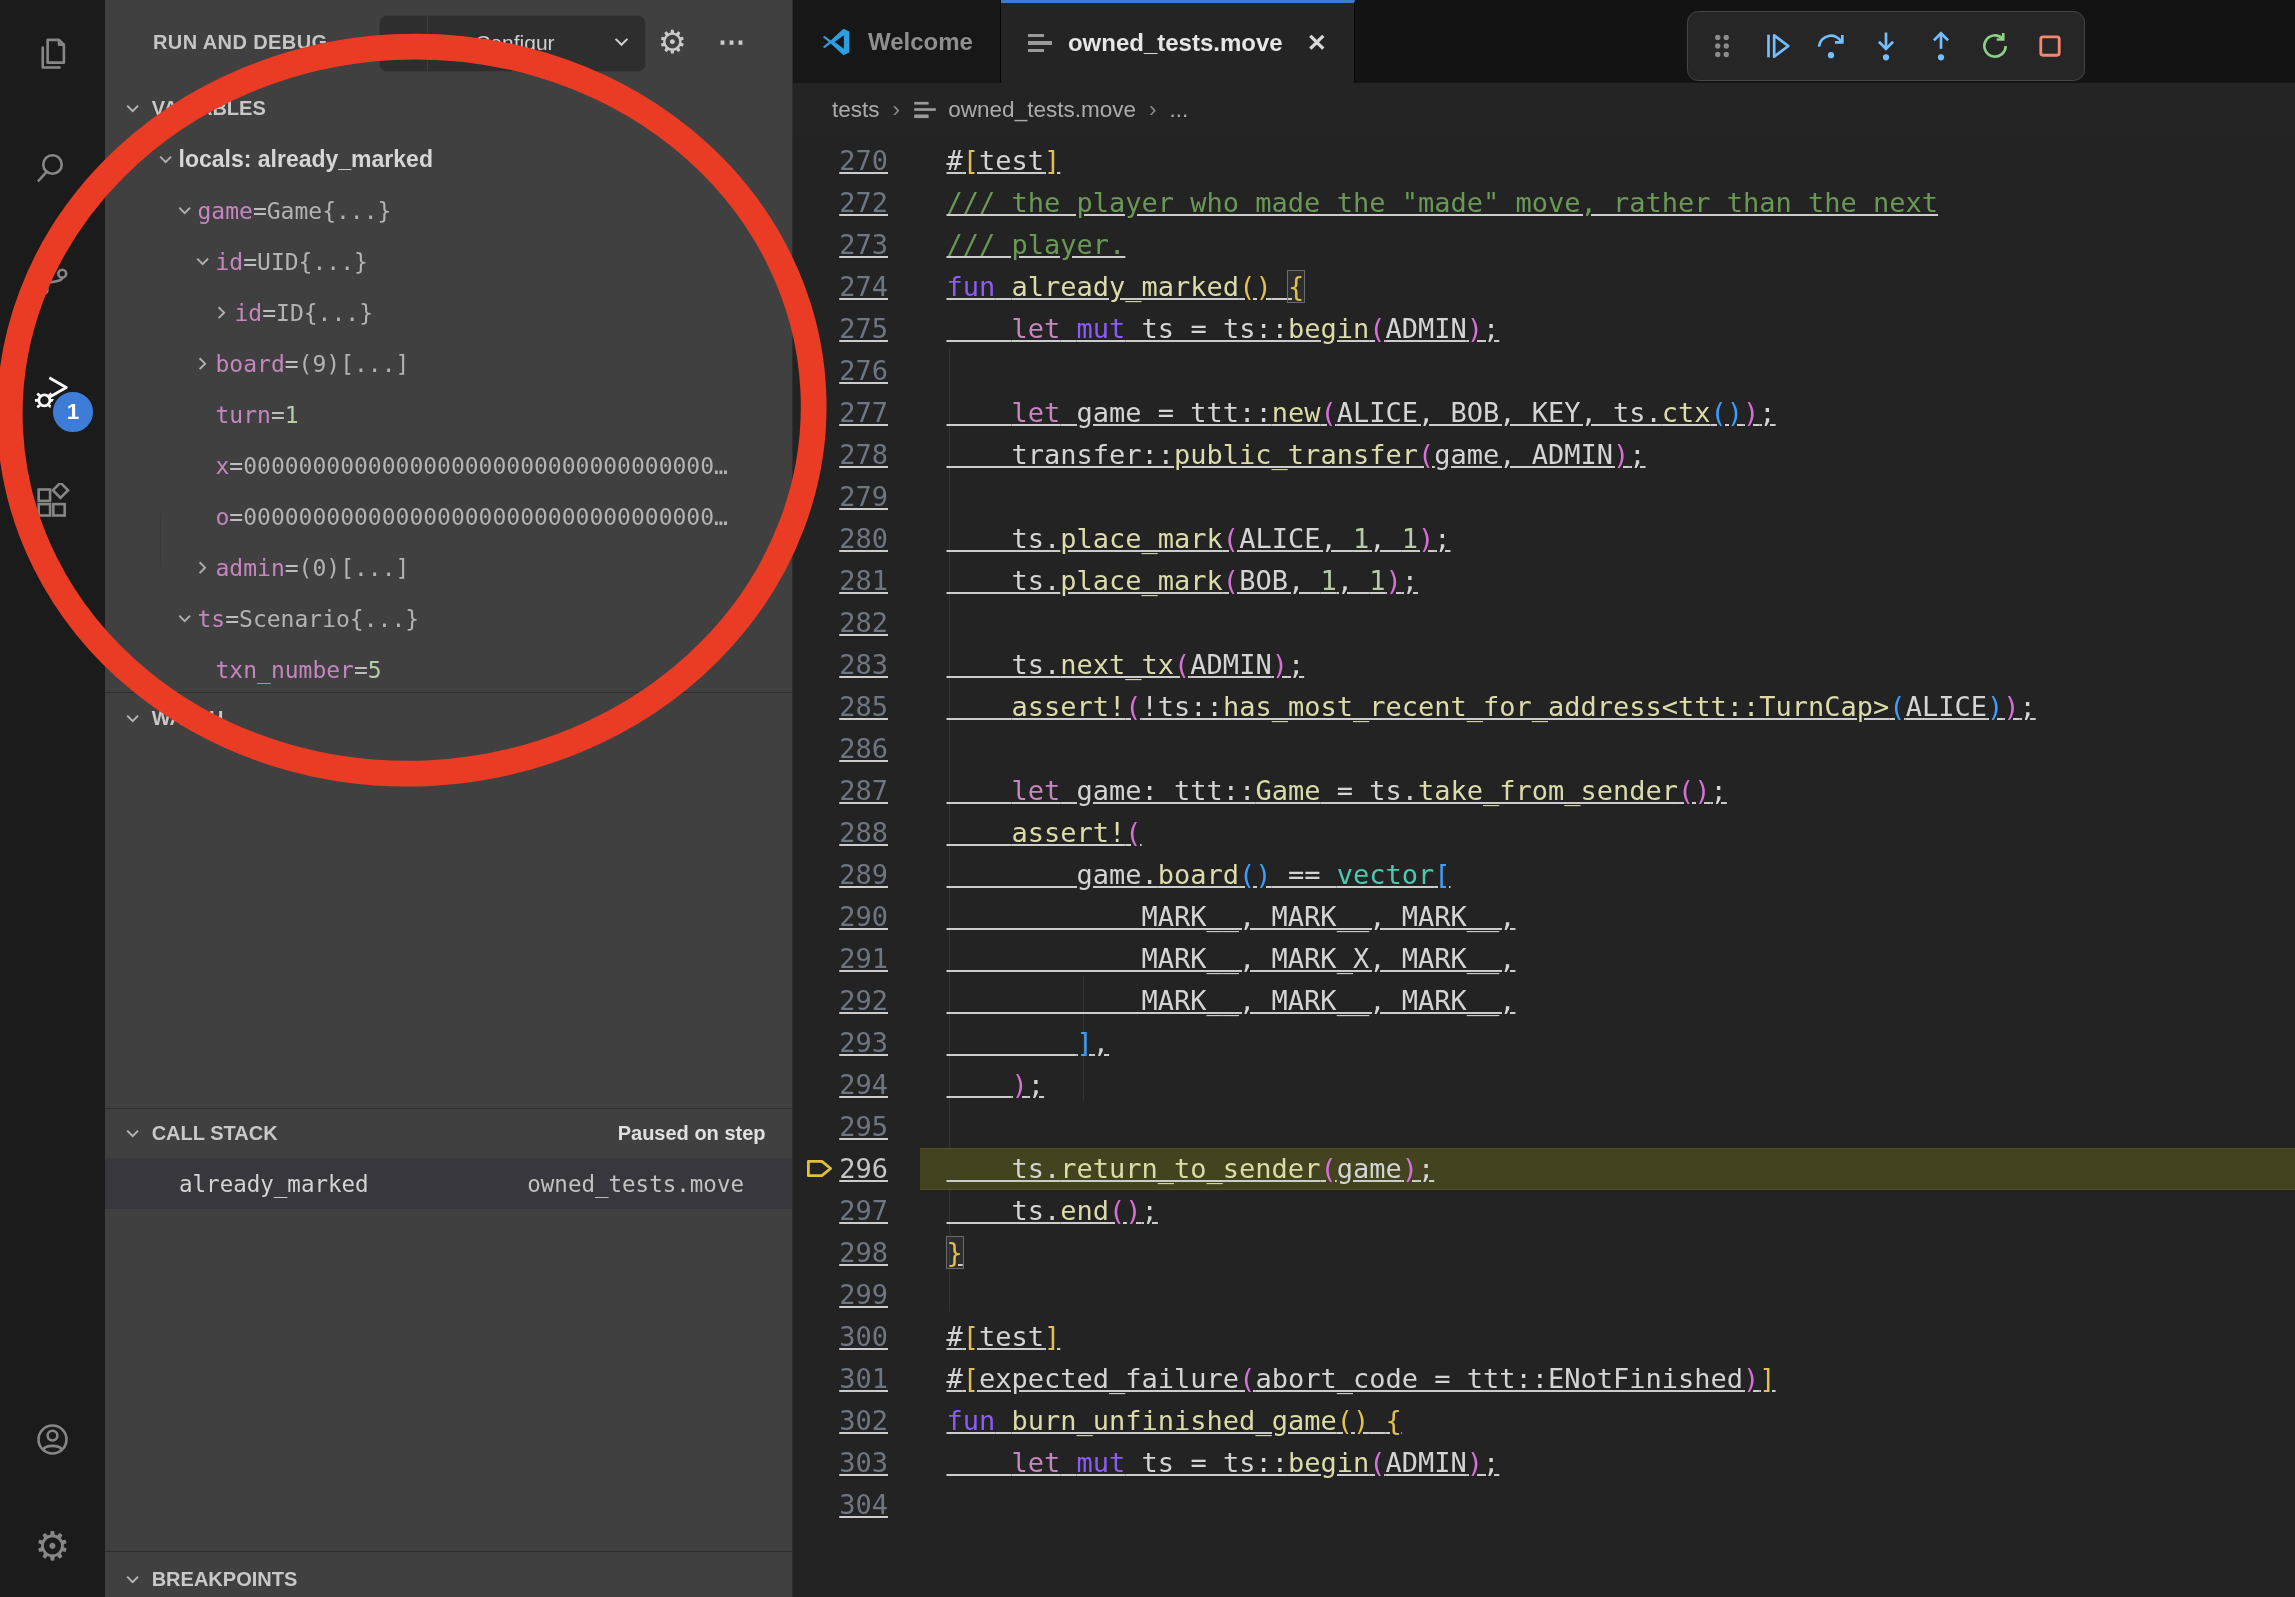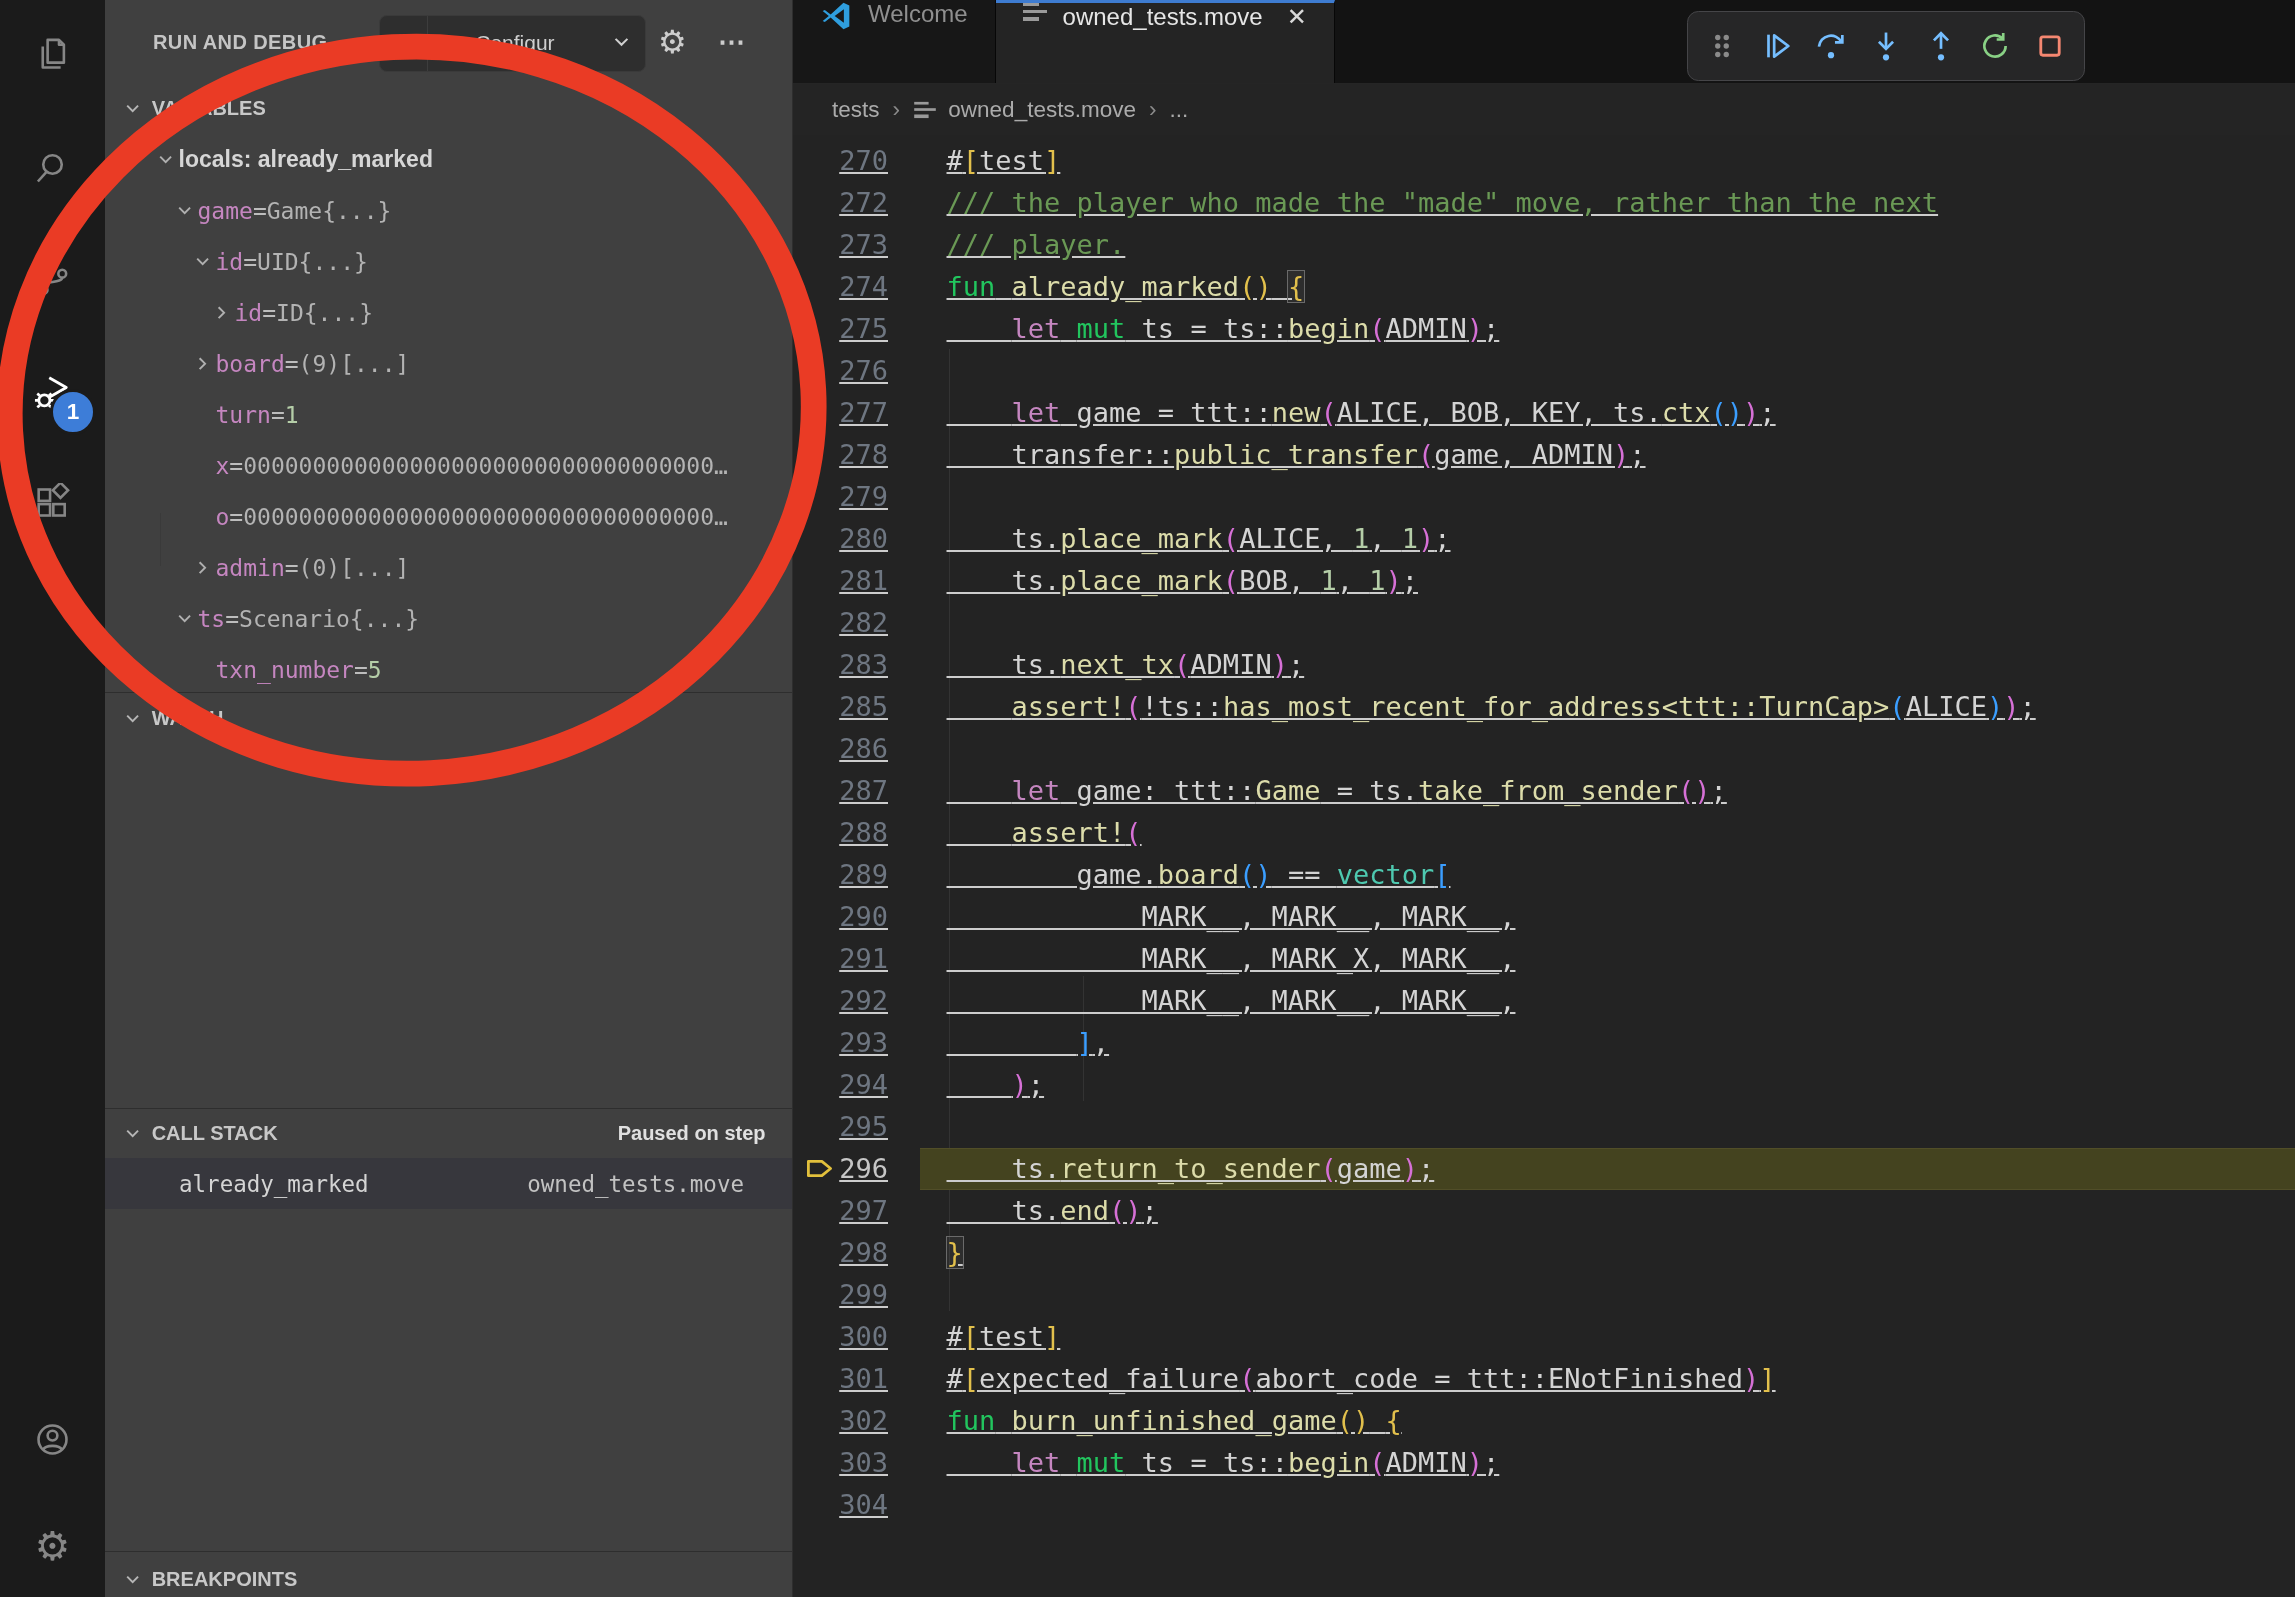--- a/index.html
+++ b/index.html
@@ -52,22 +52,22 @@
              font-size:20px;font-weight:700;color:#e0e0e0;}
   #cs-frame{position:absolute;left:0;top:1158px;width:100%;height:51px;background:#37373d;
             display:flex;align-items:center;justify-content:space-between;
             padding:0 48px 0 74px;box-sizing:border-box;
             font-family:"DejaVu Sans Mono",monospace;font-size:22.5px;color:#d4d4d4;}
   #cs-frame .frame-file{color:#c2c2c2;}
   
   #editor{position:absolute;left:793px;top:0;right:0;height:100%;background:#232323;}
   #tabs{position:absolute;left:0;top:0;width:100%;height:84px;background:#131313;display:flex;
         border-bottom:0.8px solid #252525;box-sizing:border-box;}
-  .tab{height:100%;display:flex;align-items:flex-start;padding:0 27px;box-sizing:border-box;
-       font-size:24px;border-right:0.8px solid #070707;}
+  .tab{height:100%;display:flex;align-items:center;padding:0 27px;box-sizing:border-box;
+       font-size:24px;border-right:0.8px solid #070707;font-weight:bold;}
   .tab.inactive{background:#171717;color:#8f8f8f;}
   .tab.active{background:#242424;color:#e6e6e6;border-top:3.2px solid #3e7cd1;}
   .tab .tab-label{margin-left:16px;}
   .tab-close{margin-left:24px;font-size:24px;color:#d8d8d8;}
   .vscode-logo{width:32px;height:32px;}
   .move-icon{display:flex;flex-direction:column;gap:4px;width:24px;}
   .move-icon i{display:block;height:3.2px;background:#9a9a9a;}
   .move-icon i.b1{width:16px;}.move-icon i.b2{width:24px;}.move-icon i.b3{width:16px;}
   #breadcrumbs{position:absolute;left:0;top:84px;width:100%;height:51px;background:#242424;
                display:flex;align-items:center;padding-left:39px;box-sizing:border-box;
@@ -86,21 +86,21 @@
         font-family:"DejaVu Sans Mono",monospace;font-size:27px;}
   #code-lines{position:absolute;left:0;top:4.8px;width:100%;}
   .code-row{display:flex;height:42px;line-height:42px;text-decoration:underline;}
   .gutter{flex:none;width:127px;box-sizing:border-box;padding-right:32px;text-align:right;
           color:#6e7681;position:relative;}
   .code-text{flex:1;white-space:pre;padding-left:26.5px;}
   .code-row.current .gutter{color:#c6c6c6;}
   .code-row.current .code-text{background:#44431f;
         box-shadow:inset 0 0.8px 0 #55532c,inset 0 -0.8px 0 #55532c;}
   .frame-marker{position:absolute;left:13px;top:7.2px;width:27px;height:27px;}
-  .tk-w{color:#d4d4d4}.tk-kw{color:#22c55e}.tk-let{color:#c586c0}.tk-fn{color:#dcdcaa}
+  .tk-w{color:#d4d4d4}.tk-kw{color:#8b5cf6}.tk-let{color:#c586c0}.tk-fn{color:#dcdcaa}
   .tk-ty{color:#4ec9b0}.tk-num{color:#b5cea8}.tk-com{color:#6a9955}
   .tk-b1{color:#e2c04c}.tk-b2{color:#d670d6}.tk-b3{color:#3b9eff}
   .tk-b1m{color:#e2c04c;outline:0.8px solid #6a6a6a;outline-offset:-0.8px;background:rgba(120,120,120,.12);}
   .indent-guide{position:absolute;width:0.8px;background:#333333;}
   
   #annotation{position:absolute;left:0;top:0;width:100%;height:100%;pointer-events:none;z-index:50;}
 </style>
 </head>
 <body>
 

